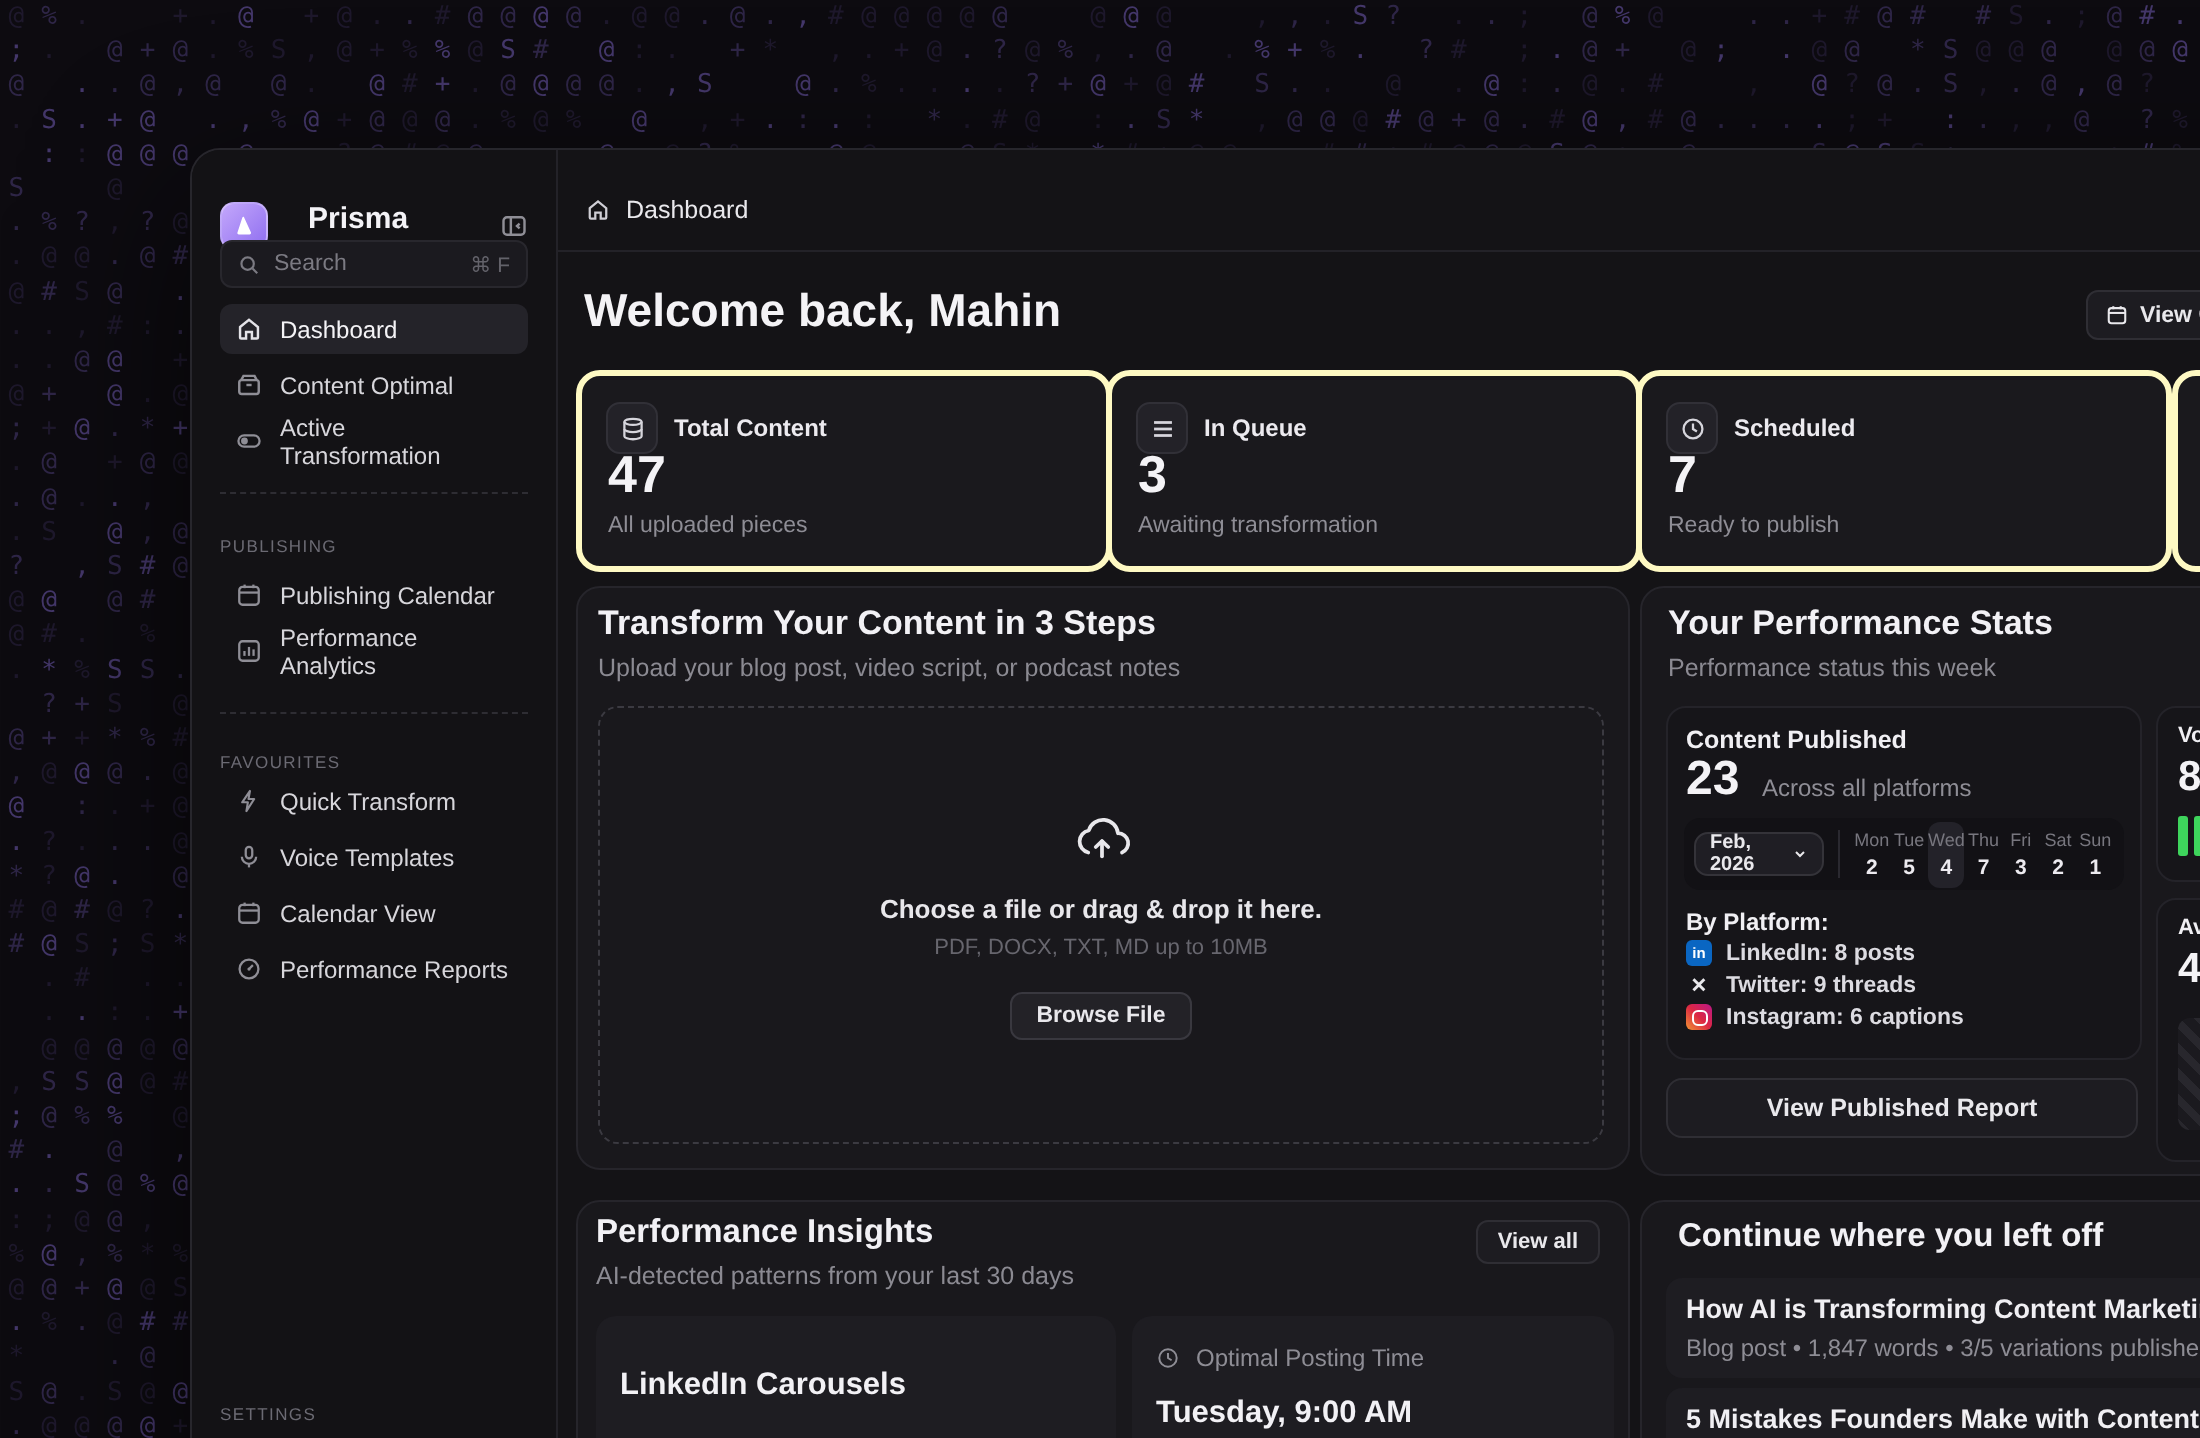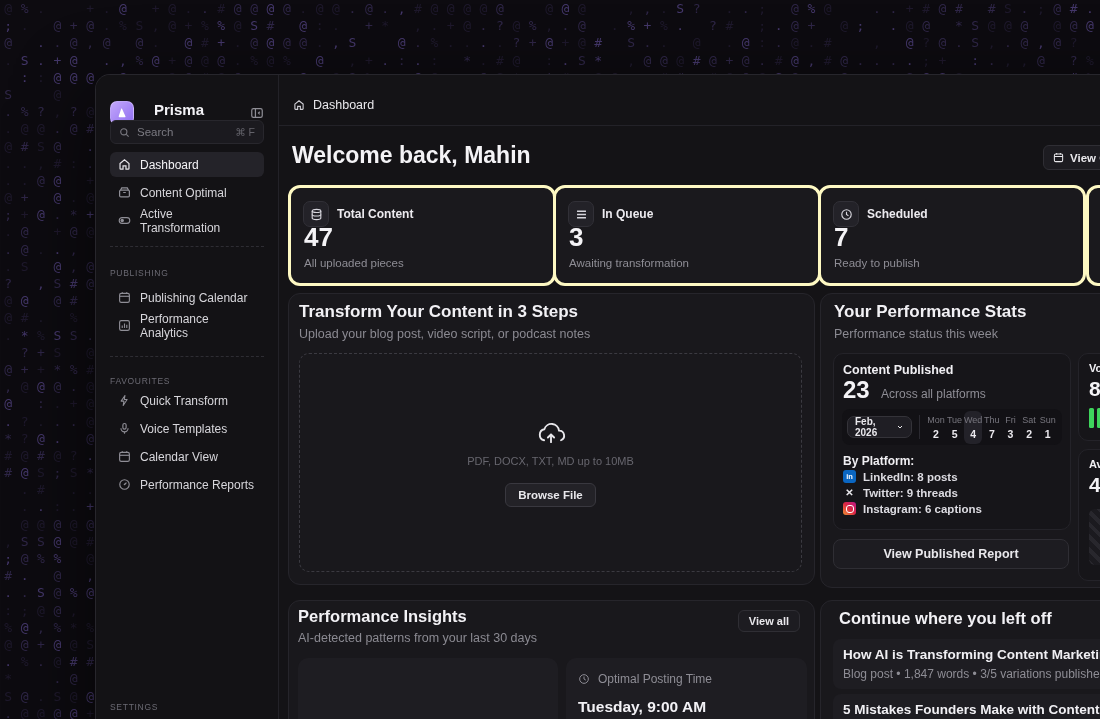--- a/index.html
+++ b/index.html
@@ -361,20 +361,21 @@
       <div class="panel-title" style="left:10px;top:8px">Transform Your Content in 3 Steps</div>
       <div class="panel-sub" style="left:10px;top:33px">Upload your blog post, video script, or podcast notes</div>
       <div class="dropzone">
         <span style="display:flex">
           <svg width="30" height="30" viewBox="0 0 24 24" fill="none" stroke="#e8e7eb" stroke-width="1.5" stroke-linecap="round" stroke-linejoin="round">
               <path d="M20 17a4 4 0 0 0-1.6-7.7A6 6 0 0 0 6.7 8.2 4.5 4.5 0 0 0 6.5 17"></path>
               <path d="M12 12.5v6"></path>
               <path d="m9.5 14.8 2.5-2.4 2.5 2.4"></path>
             </svg>
         </span>
+        <div class="dz-line1">Choose a file or drag &amp; drop it here.</div>
         <div class="dz-line2">PDF, DOCX, TXT, MD up to 10MB</div>
         <div class="btn browse-btn">Browse File</div>
       </div>
     </div>
 
     <div class="panel" id="perf-panel">
       <div class="panel-title" style="left:13px;top:8px">Your Performance Stats</div>
       <div class="panel-sub" style="left:13px;top:33px">Performance status this week</div>
 
       <div class="pub-card">
@@ -453,20 +454,21 @@
         <div class="hatch"></div>
       </div>
     </div>
 
     <div class="panel" id="insights-panel">
       <div class="panel-title" style="left:9px;top:6px;font-size:16.5px">Performance Insights</div>
       <div class="panel-sub" style="left:9px;top:30px">AI-detected patterns from your last 30 days</div>
       <div class="btn viewall-btn">View all</div>
 
       <div class="insight-card" id="insight-1">
+        <div class="ic-value">LinkedIn Carousels</div>
       </div>
       <div class="insight-card" id="insight-2">
         <div class="ic-label">
           <span style="display:flex">
             <svg width="12" height="12" viewBox="0 0 16 16" fill="none" stroke="currentColor" stroke-width="1.3">
                 <circle cx="8" cy="8" r="5.8"></circle>
                 <path d="M8 4.6V8l2.4 1.5"></path>
               </svg>
           </span>
           <span>Optimal Posting Time</span>

